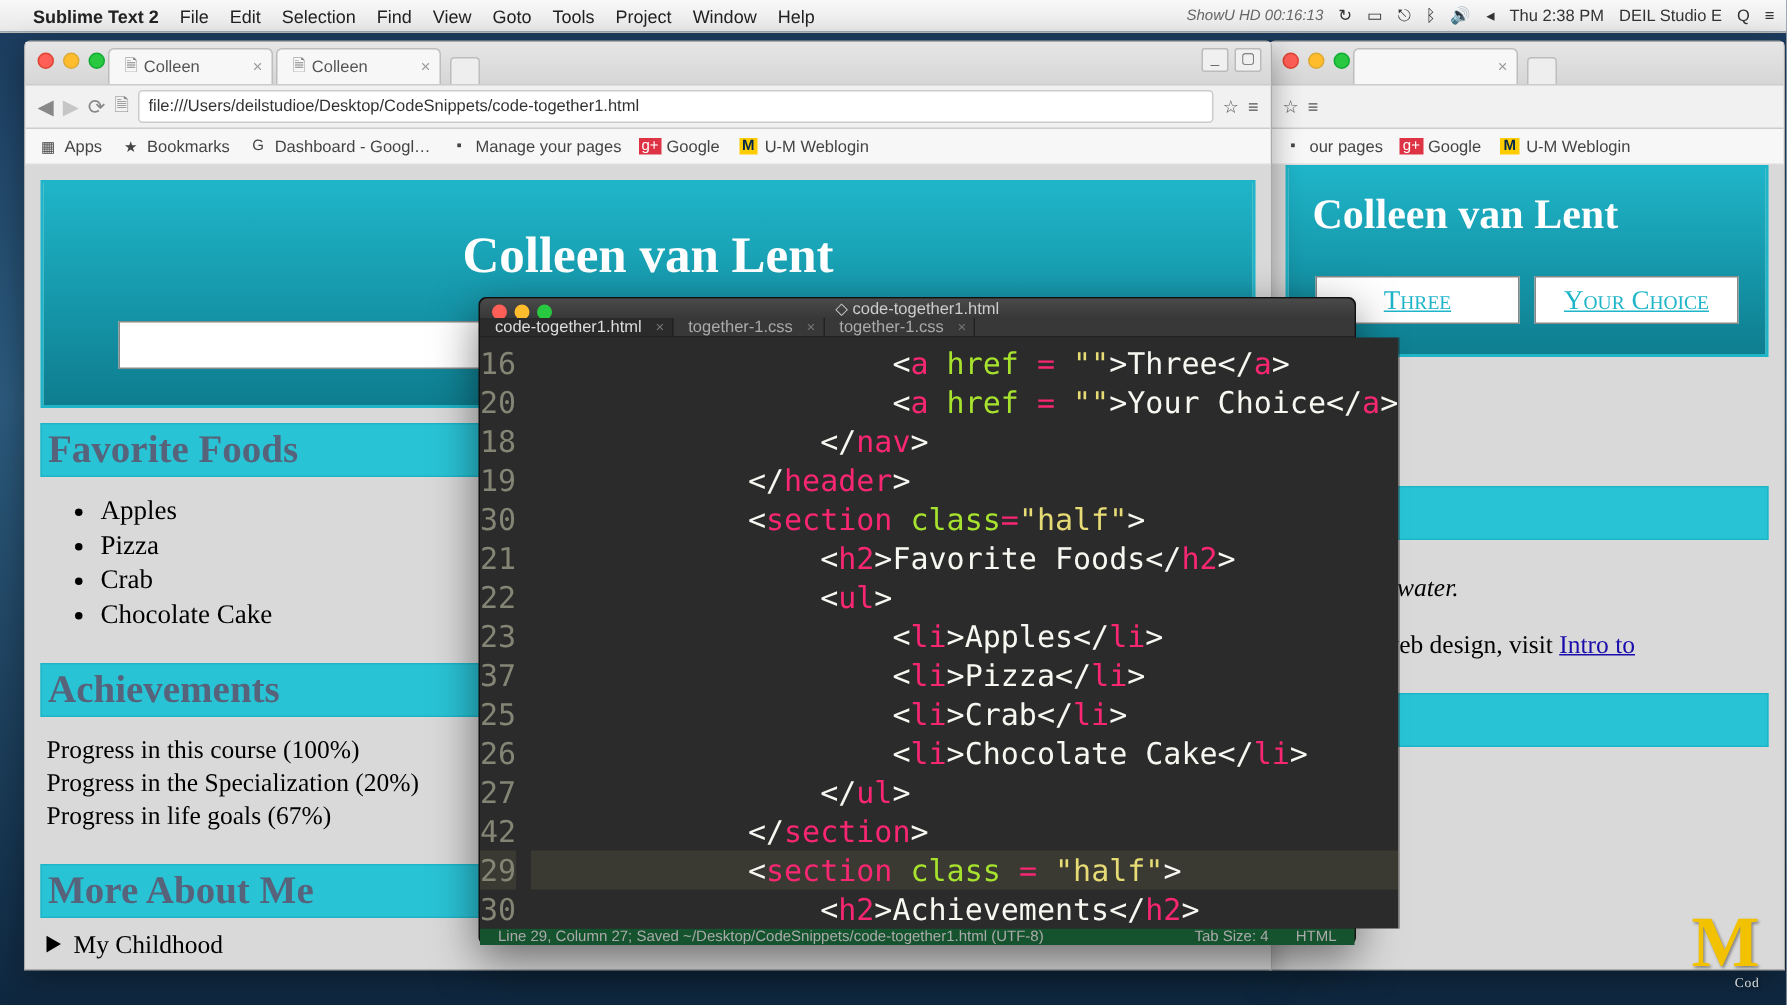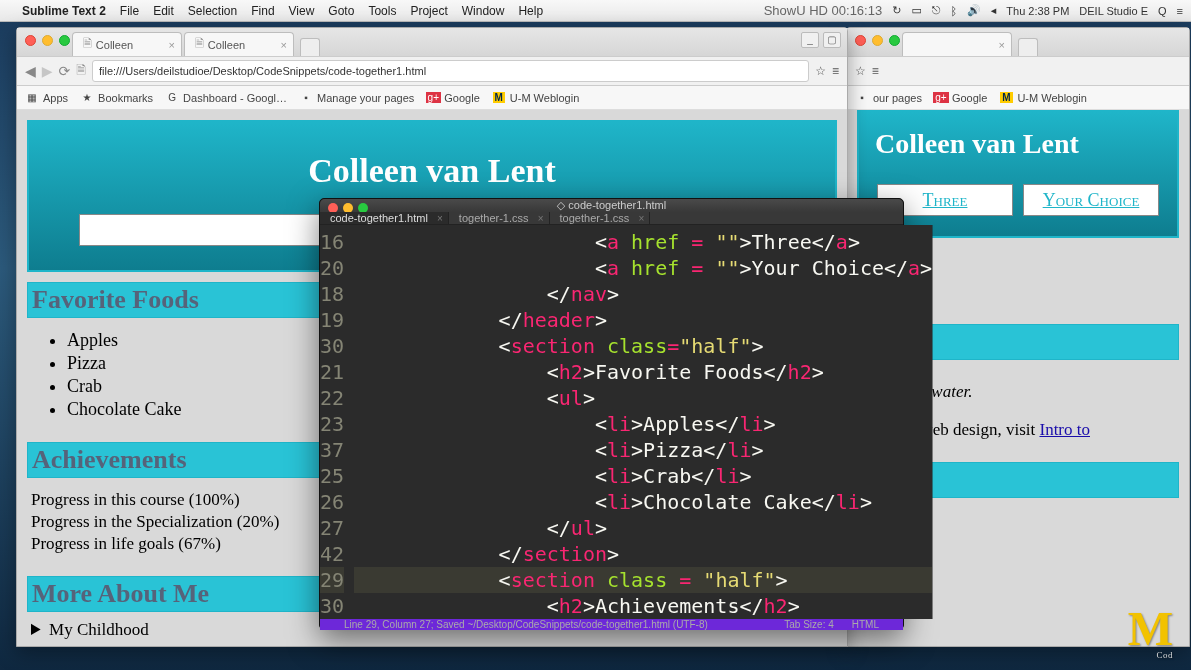--- a/index.html
+++ b/index.html
@@ -57,36 +57,36 @@
   .sublime .tabs .tab{padding:0 20px 0 10px;font-size:11px;color:#aaa;display:flex;align-items:center;border-right:1px solid #222;position:relative;}
   .sublime .tabs .tab.active{background:#2b2b2b;color:#ddd;}
   .sublime .tabs .tab .x{position:absolute;right:5px;color:#777;font-size:10px;}
   .sublime .body{flex:1;display:flex;position:relative;}
   .sublime .gutter{width:44px;background:#2b2b2b;color:#858575;text-align:right;padding:4px 8px 0 0;font-family:Menlo,Consolas,monospace;font-size:20px;line-height:26px;}
   .sublime .gutter div.hl{background:#3a3a32;}
   .sublime .code{flex:1;background:#2b2b2b;color:#f8f8f2;font-family:Menlo,Consolas,monospace;font-size:20px;line-height:26px;padding:4px 0 0 2px;white-space:pre;}
   .sublime .code .line.hl{background:#3a3a32;}
   .c-tag{color:#f92672;} .c-attr{color:#a6e22e;} .c-op{color:#f92672;} .c-str{color:#e6db74;} .c-txt{color:#f8f8f2;} .c-pun{color:#f8f8f2;}
   .sublime .minimap{width:20px;background:#303028;border-left:1px solid #222;background-image:repeating-linear-gradient(180deg,#555 0 1px,transparent 1px 4px);opacity:.5;}
-  .sublime .status{height:18px;background:#6d28d9;color:#aaa;font-size:10px;display:flex;align-items:center;padding:0 24px;}
+  .sublime .status{height:18px;background:#14532d;color:#aaa;font-size:10px;display:flex;align-items:center;padding:0 12px;}
   .sublime .status .right{margin-left:auto;display:flex;gap:18px;}
 
   
   .mlogo{position:absolute;right:18px;bottom:10px;color:#f2c200;font-family:Georgia,serif;font-weight:900;font-size:48px;text-shadow:1px 1px 2px rgba(0,0,0,.4);}
   .mlogo .sub{font-size:9px;color:#ddd;display:block;text-align:right;font-weight:normal;letter-spacing:.5px;margin-top:-6px;}
 </style>
 </head>
 <body>
 
 <div class="menubar">
   <span class="apple"></span>
   <span class="bold">Sublime Text 2</span>
   <span id="menu-items"><span style="margin-right:14px">File</span><span style="margin-right:14px">Edit</span><span style="margin-right:14px">Selection</span><span style="margin-right:14px">Find</span><span style="margin-right:14px">View</span><span style="margin-right:14px">Goto</span><span style="margin-right:14px">Tools</span><span style="margin-right:14px">Project</span><span style="margin-right:14px">Window</span><span style="margin-right:14px">Help</span></span>
   <span class="right">
-    <span style="font-size:13px;line-height:9px;color:#666;">ShowU HD 00:16:13</span>
+    <span style="font-size:10px;line-height:9px;color:#666;font-style:italic;">ShowU HD 00:16:13</span>
     <span>↻</span>
     <span>▭</span>
     <span>⎋</span>
     <span>ᛒ</span>
     <span>🔊</span>
     <span>◂</span>
     <span>Thu 2:38 PM</span>
     <span>DEIL Studio E</span>
     <span>Q</span>
     <span>≡</span>

